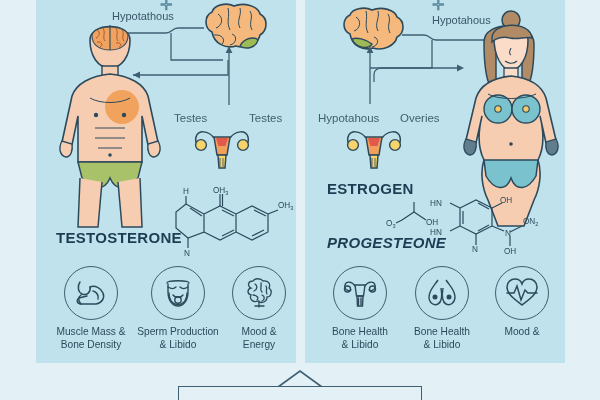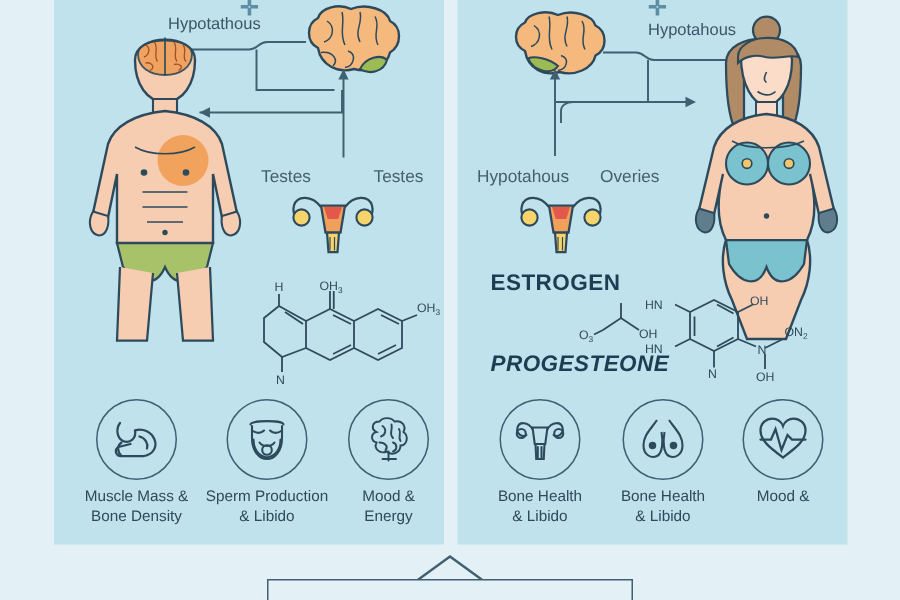--- a/index.html
+++ b/index.html
@@ -121,20 +121,21 @@
 
     <path d="M28 150 H92 L88 166 C78 178 66 180 60 166 C54 180 42 178 32 166 Z" fill="#a8c26a" stroke="#2d4a5c" stroke-width="1.5"></path>
 
     <path d="M30 166 L28 215 H48 L52 170" fill="#f7cdb2" stroke="#2d4a5c" stroke-width="1.5"></path>
     <path d="M90 166 L92 215 H72 L68 170" fill="#f7cdb2" stroke="#2d4a5c" stroke-width="1.5"></path>
 
     <path d="M12 129 C8 136 10 144 16 145 C21 145 23 138 22 132 Z" fill="#f7cdb2" stroke="#2d4a5c" stroke-width="1.4"></path>
     <path d="M108 129 C112 136 110 144 104 145 C99 145 97 138 98 132 Z" fill="#f7cdb2" stroke="#2d4a5c" stroke-width="1.4"></path>
   </svg>
 
+  <div class="hormone-title" style="left:56px;top:229px;">TESTOSTERONE</div>
 
   <svg class="chem" style="left:164px;top:186px;" width="130" height="72">
     <g stroke="#2d4a5c" stroke-width="1.25" fill="none">
       <polyline points="22,18 12,26 12,42 24,52 40,46 40,28 22,18"></polyline>
       <polyline points="40,28 56,20 72,28 72,46 56,54 40,46"></polyline>
       <polyline points="72,28 88,20 104,28 104,46 88,54 72,46"></polyline>
       <line x1="26" y1="22" x2="38" y2="30"></line>
       <line x1="58" y1="24" x2="70" y2="30"></line>
       <line x1="58" y1="50" x2="70" y2="44"></line>
       <line x1="90" y1="24" x2="102" y2="30"></line>

